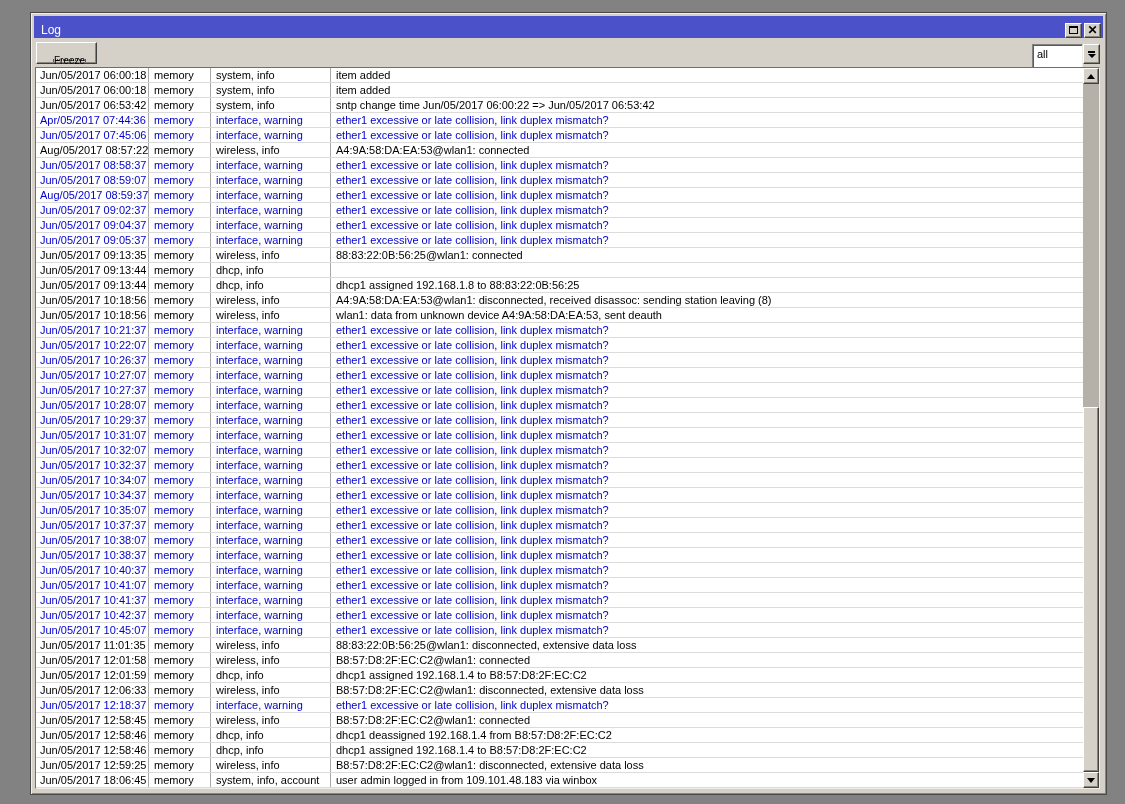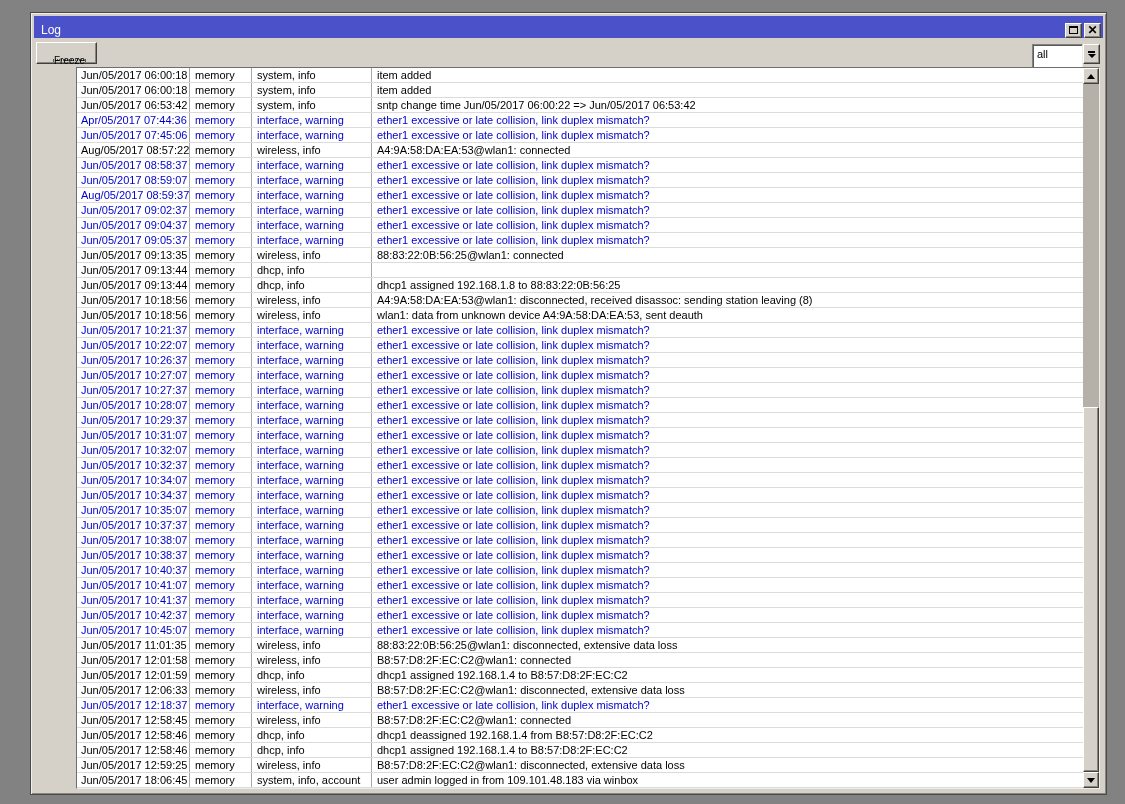--- a/index.html
+++ b/index.html
@@ -74,21 +74,21 @@
     border:1px solid;border-color:#ffffff var(--dark) var(--dark) #ffffff;
     box-shadow:inset -1px -1px 0 var(--shadow);
     display:flex;flex-direction:column;align-items:center;justify-content:center;
     cursor:default;
   }
   .dd-bar{width:7px;height:2px;background:#000;margin-bottom:1px;}
   .dd-tri{width:0;height:0;border-left:4px solid transparent;border-right:4px solid transparent;border-top:4px solid #000;}
   .table{
     position:absolute;left:4px;top:54px;right:6px;bottom:5px;
     background:#ffffff;
-    border:1px solid;border-color:#6e6e6e #f0ede7 #f0ede7 #6e6e6e;margin-left:41px;
+    border:1px solid;border-color:#6e6e6e #f0ede7 #f0ede7 #6e6e6e;
   }
   .rows{
     position:absolute;left:0;top:0;right:16px;bottom:0;
     overflow:hidden;
   }
   .row{
     display:flex;height:15px;
     border-bottom:1px solid var(--row-sep);
     font-size:11px;line-height:14px;color:#000;
     white-space:nowrap;

